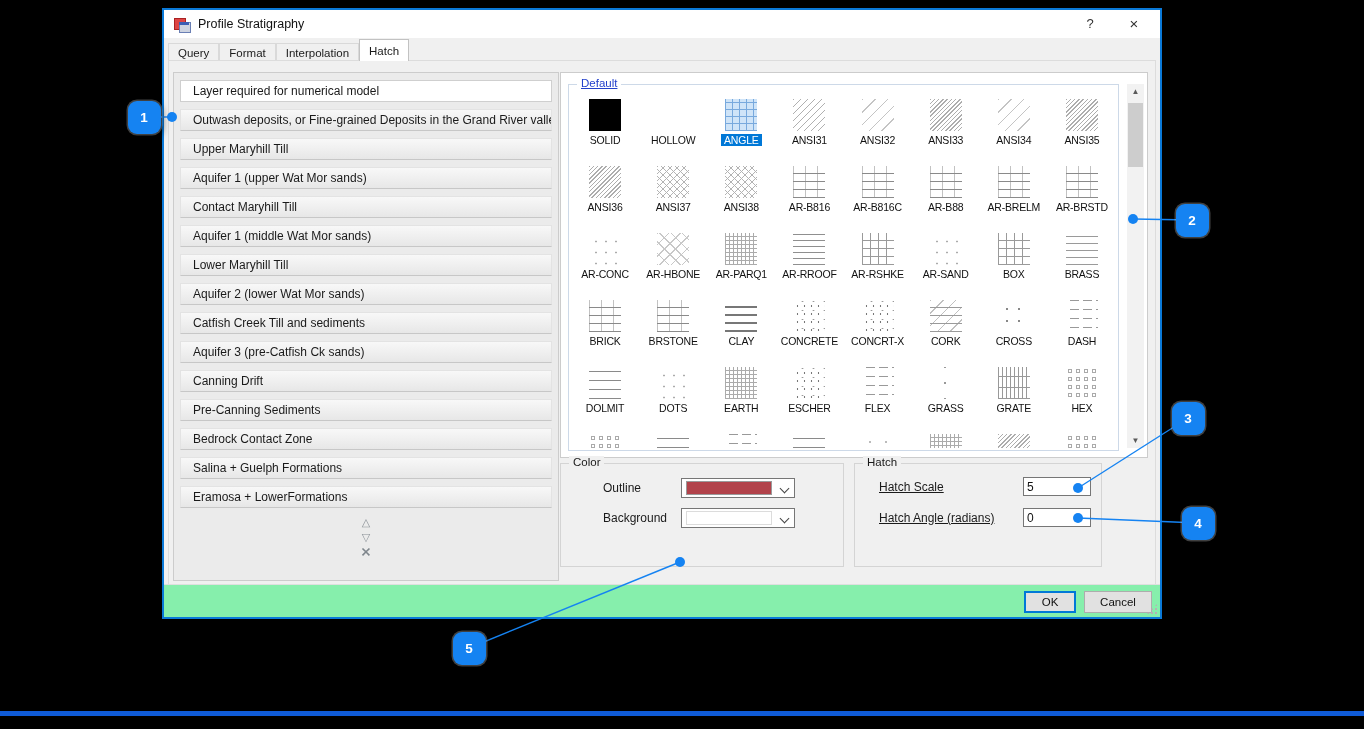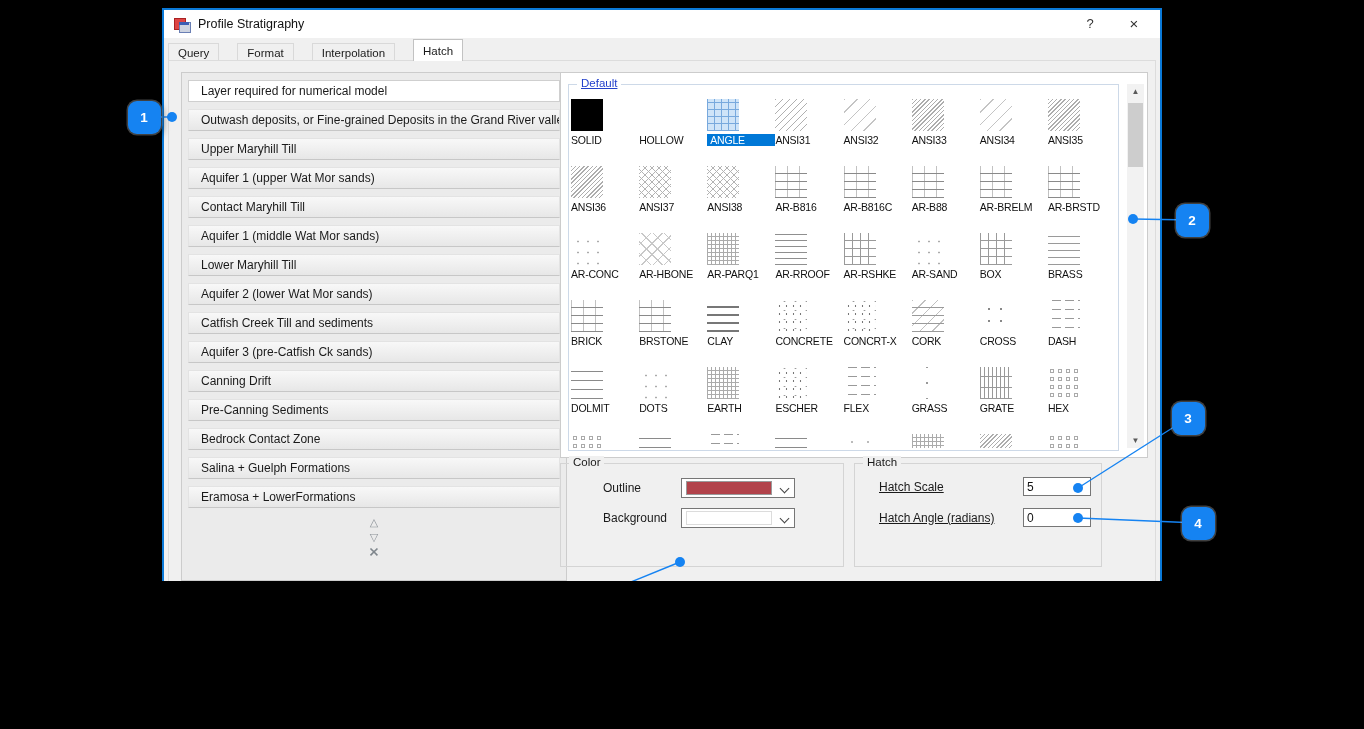--- a/index.html
+++ b/index.html
@@ -1,62 +1,62 @@
 <!DOCTYPE html>
 <html><head>
 <meta charset="utf-8">
 <style>
   html,body{margin:0;padding:0;background:#000;}
-  .canvas{position:relative;width:1364px;height:581px;background:#000;overflow:hidden;
+  .canvas{position:relative;width:1364px;height:729px;background:#000;overflow:hidden;
           font-family:"Liberation Sans",sans-serif;-webkit-font-smoothing:antialiased;}
 
   
   .dialog{position:absolute;left:162px;top:8px;width:1000px;height:611px;background:#f0f0f0;
           border:2px solid #0a79d8;box-sizing:border-box;}
   .titlebar{position:absolute;left:0;top:0;right:0;height:28px;background:#ffffff;display:flex;align-items:center;}
   .app-icon{width:16px;height:16px;margin:0 8px 0 10px;position:relative;flex:none;}
   .app-icon .f1{position:absolute;left:0;top:2px;width:10px;height:10px;background:#d44;border:1px solid #a22;}
   .app-icon .f2{position:absolute;left:5px;top:6px;width:10px;height:9px;background:#cdd3e0;border:1px solid #6a7fb4;}
   .app-icon .f2b{position:absolute;left:5px;top:6px;width:10px;height:3px;background:#3b5db3;}
   .title-text{font-size:12.5px;color:#111;}
   .cap-btn{position:absolute;top:0;width:36px;height:28px;text-align:center;line-height:28px;
            font-size:13px;color:#333;cursor:default;}
   .cap-help{right:52px;}
   .cap-close{right:8px;font-size:15px;}
 
   
   .tabbar{position:absolute;left:4px;top:29px;right:4px;height:21px;}
   .tab{display:inline-block;padding:3px 9px 2px 9px;font-size:11.5px;color:#1a1a1a;background:#f0f0f0;
-       border:1px solid #d9d9d9;border-bottom:none;margin-right:18px;vertical-align:bottom;}
+       border:1px solid #d9d9d9;border-bottom:none;margin-right:0;vertical-align:bottom;}
   .tab.active{background:#fff;border-color:#c2c2c2;padding-top:5px;padding-bottom:4px;position:relative;z-index:2;}
 
   .tab-page{position:absolute;left:4px;top:50px;right:4px;bottom:32px;background:#f0f0f0;
             border:1px solid #dcdcdc;box-sizing:border-box;}
 
   
   .layers-panel{position:absolute;left:4px;top:11px;width:386px;height:509px;background:#ebebeb;
-                border:1px solid #cccccc;box-sizing:border-box;padding:7px 6px 0 6px;overflow:hidden;margin-left:8px;}
+                border:1px solid #cccccc;box-sizing:border-box;padding:7px 6px 0 6px;overflow:hidden;}
   .layer-item{height:20px;line-height:20px;font-size:12px;color:#1a1a1a;padding-left:12px;margin-bottom:7px;
               background:linear-gradient(180deg,#f8f8f8,#e7e7e7);
               border:1px solid #e3e3e3;border-bottom-color:#c7c7c7;white-space:nowrap;overflow:hidden;}
   .layer-item.first{background:#ffffff;border:1px solid #cfcfcf;}
   .layer-tools{text-align:center;margin-top:4px;}
   .layer-tools span{display:block;font-size:11px;line-height:15px;color:#8d9399;}
   .layer-tools .del{font-size:13px;font-weight:bold;line-height:13px;color:#7f868c;}
 
   
   .palette-panel{position:absolute;left:391px;top:11px;width:588px;height:386px;background:#ffffff;
                  border:1px solid #cccccc;box-sizing:border-box;}
   .groupbox{position:absolute;border:1px solid #cdd9e8;box-sizing:border-box;}
   .groupbox>.gb-label{position:absolute;top:-8px;left:8px;padding:0 4px;font-size:11.5px;background:#fff;}
   .default-group{left:7px;top:11px;width:551px;height:367px;}
   .default-group>.gb-label{color:#2340cc;text-decoration:underline;}
   .swatch-grid{position:absolute;left:2px;top:9px;right:2px;bottom:2px;overflow:hidden;
                display:grid;grid-template-columns:repeat(8,1fr);grid-auto-rows:67px;}
-  .swatch-cell{display:flex;flex-direction:column;padding-top:5px;}
+  .swatch-cell{display:flex;flex-direction:column;align-items:center;padding-top:5px;}
   .swatch{width:32px;height:32px;background-color:#fff;flex:none;}
   .swatch-label{font-size:10.5px;letter-spacing:-0.2px;color:#111;margin-top:3px;white-space:nowrap;}
   .swatch-label.sel{background:#0078d7;color:#fff;padding:0 3px;}
 
   
   .pat-solid{background:#000;}
   .pat-none{background:transparent;}
   .pat-angle{background-color:#cfe4f8;background-image:repeating-linear-gradient(0deg,#78a9dd 0 1px,transparent 1px 7px),repeating-linear-gradient(90deg,#78a9dd 0 1px,transparent 1px 7px);}
   .pat-diag{background-image:repeating-linear-gradient(135deg,#b0b0b0 0 1px,transparent 1px 5px);}
   .pat-diag-light{background-image:repeating-linear-gradient(135deg,#c4c4c4 0 1px,transparent 1px 9px);}

